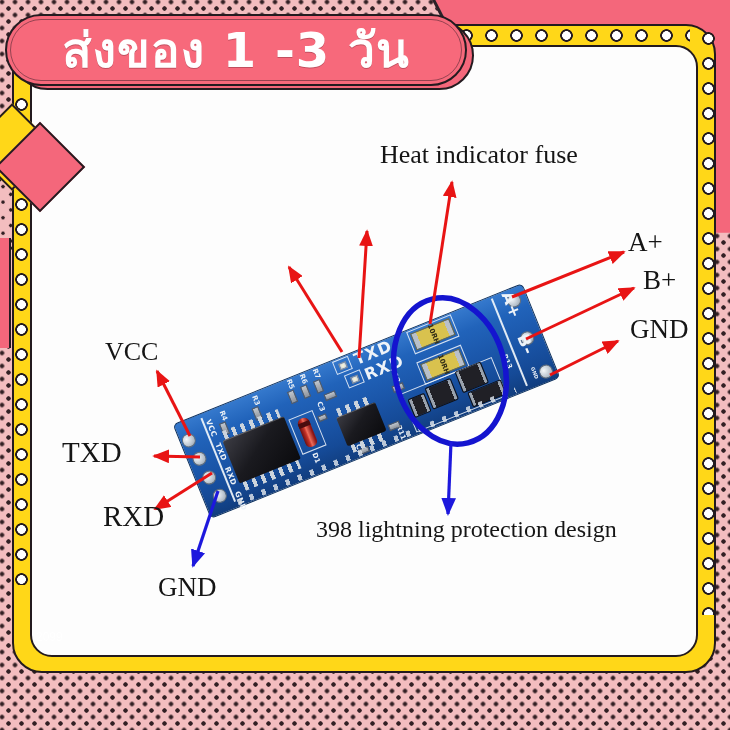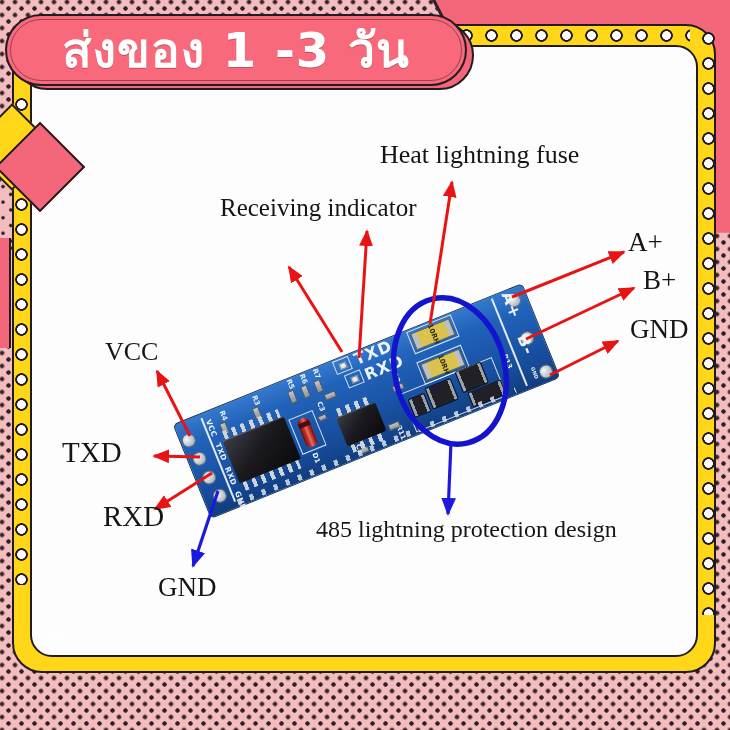--- a/index.html
+++ b/index.html
@@ -225,24 +225,23 @@
       <line x1="512" y1="297" x2="624" y2="252" marker-end="url(#mr)"></line>
       <line x1="526" y1="339" x2="634" y2="288" marker-end="url(#mr)"></line>
       <line x1="550" y1="375" x2="618" y2="341" marker-end="url(#mr)"></line>
     </g>
     <g stroke="#1d18dd" stroke-width="3.2">
       <line x1="218" y1="491" x2="193" y2="566" marker-end="url(#mb)"></line>
       <line x1="451" y1="442" x2="448" y2="514" marker-end="url(#mb)"></line>
     </g>
   </svg>
 
-  <div class="abs lbl" id="lbl-heat">Heat lightning fuse</div>
-  <div class="abs lbl" id="lbl-receiving">Receiving indicator</div>
+  <div class="abs lbl" id="lbl-heat">Heat indicator fuse</div>
   <div class="abs lbl" id="lbl-vcc">VCC</div>
   <div class="abs lbl" id="lbl-txd">TXD</div>
   <div class="abs lbl" id="lbl-rxd">RXD</div>
   <div class="abs lbl" id="lbl-gnd-left">GND</div>
   <div class="abs lbl" id="lbl-aplus">A+</div>
   <div class="abs lbl" id="lbl-bplus">B+</div>
   <div class="abs lbl" id="lbl-gnd-right">GND</div>
-  <div class="abs lbl" id="lbl-protection">485 lightning protection design</div>
+  <div class="abs lbl" id="lbl-protection">398 lightning protection design</div>
 
 </div>
 
 </body></html>

